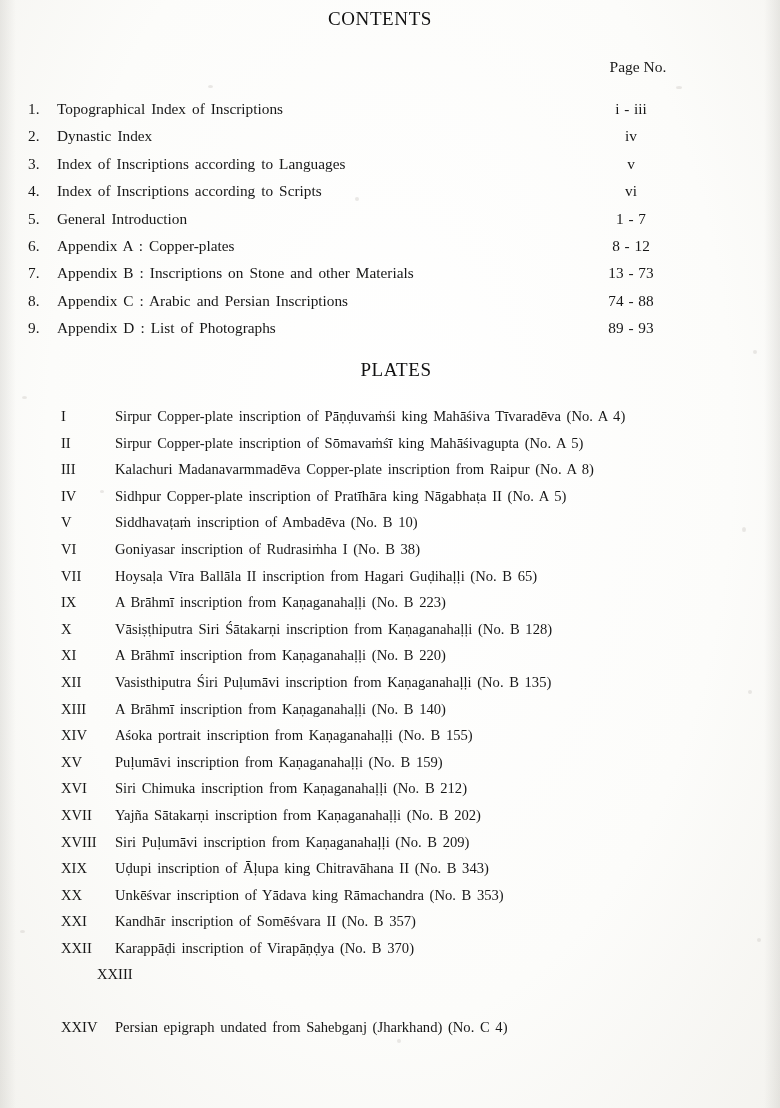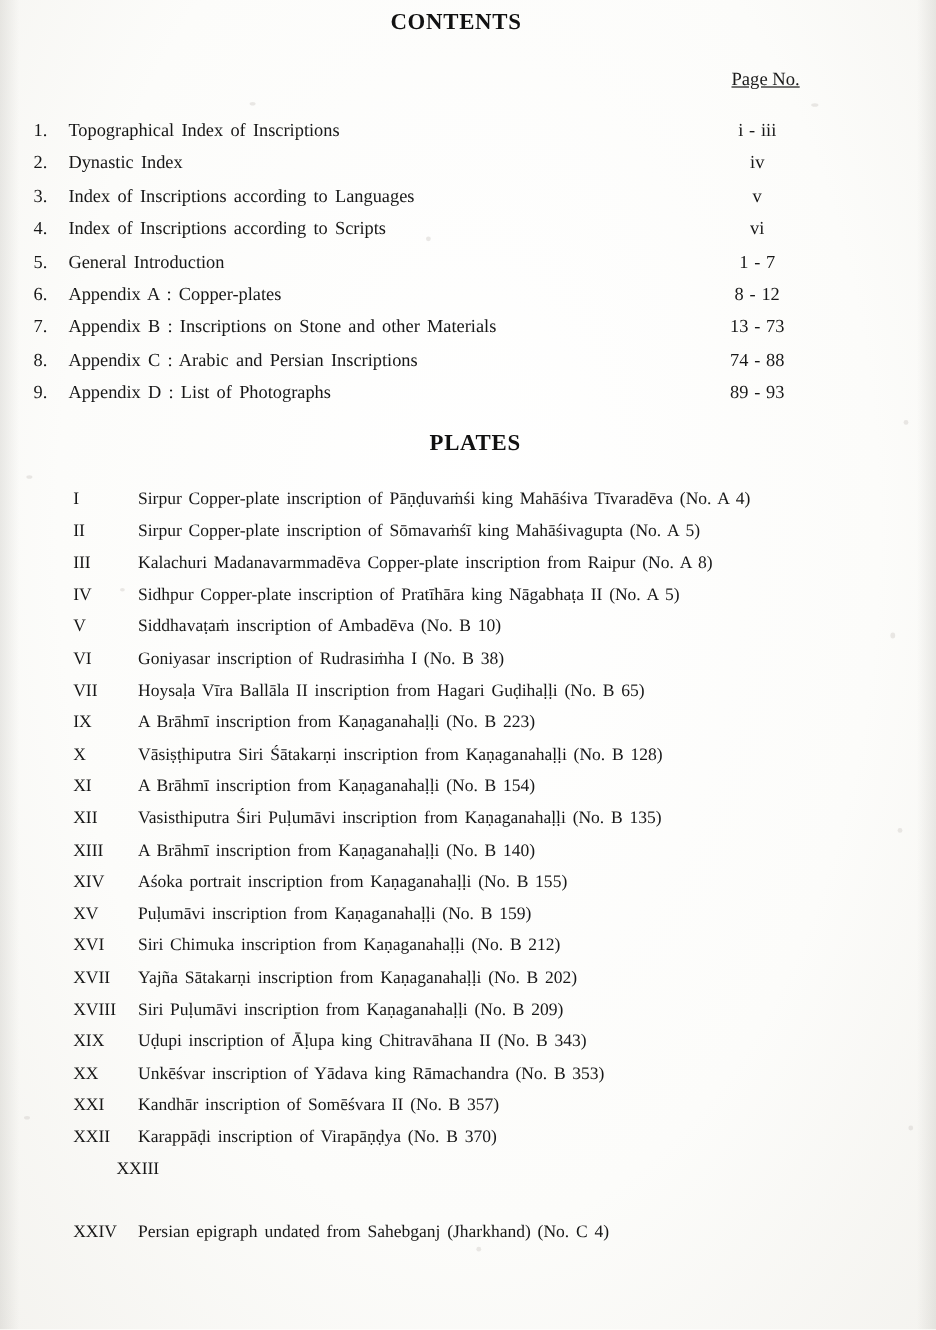--- a/index.html
+++ b/index.html
@@ -23,38 +23,37 @@
     background:
       radial-gradient(ellipse at 50% 40%, #ffffff 0%, #fcfcfa 62%, #f4f3ef 100%);
   }
 
   
   .doc-title {
     position: absolute;
     left: 0;
     width: 760px;
     text-align: center;
-    font-weight: bold;
+    font-weight: normal;
     font-size: 19px;
     letter-spacing: 0.6px;
     color: #111;
   }
   #contents-title { top: 8px; }
   #plates-title  { top: 359px; font-size: 19px; padding-left: 16px; }
 
   
   .page-no-header {
     position: absolute;
     top: 58px;
     left: 588px;
     width: 100px;
     text-align: center;
     font-size: 15.5px;
     color: #1a1a1a;
-    text-decoration: underline;
   }
 
   #contents-list {
     position: absolute;
     top: 100px;
     left: 0;
     width: 760px;
   }
   .contents-row {
     position: relative;
@@ -237,21 +236,21 @@
       <div class="plate-row">
         <span class="p-num">IX</span>
         <span class="p-label"><span>A  Brāhmī  inscription  from  Kaṇaganahaḷḷi  (No.  B  223)</span></span>
       </div>
       <div class="plate-row">
         <span class="p-num">X</span>
         <span class="p-label"><span>Vāsiṣṭhiputra  Siri  Śātakarṇi  inscription  from  Kaṇaganahaḷḷi  (No.  B  128)</span></span>
       </div>
       <div class="plate-row">
         <span class="p-num">XI</span>
-        <span class="p-label"><span>A  Brāhmī  inscription  from  Kaṇaganahaḷḷi  (No.  B  154)</span></span>
+        <span class="p-label"><span>A  Brāhmī  inscription  from  Kaṇaganahaḷḷi  (No.  B  220)</span></span>
       </div>
       <div class="plate-row">
         <span class="p-num">XII</span>
         <span class="p-label"><span>Vasisthiputra  Śiri  Puḷumāvi  inscription  from  Kaṇaganahaḷḷi  (No.  B  135)</span></span>
       </div>
       <div class="plate-row">
         <span class="p-num">XIII</span>
         <span class="p-label"><span>A  Brāhmī  inscription  from  Kaṇaganahaḷḷi  (No.  B  140)</span></span>
       </div>
       <div class="plate-row">

